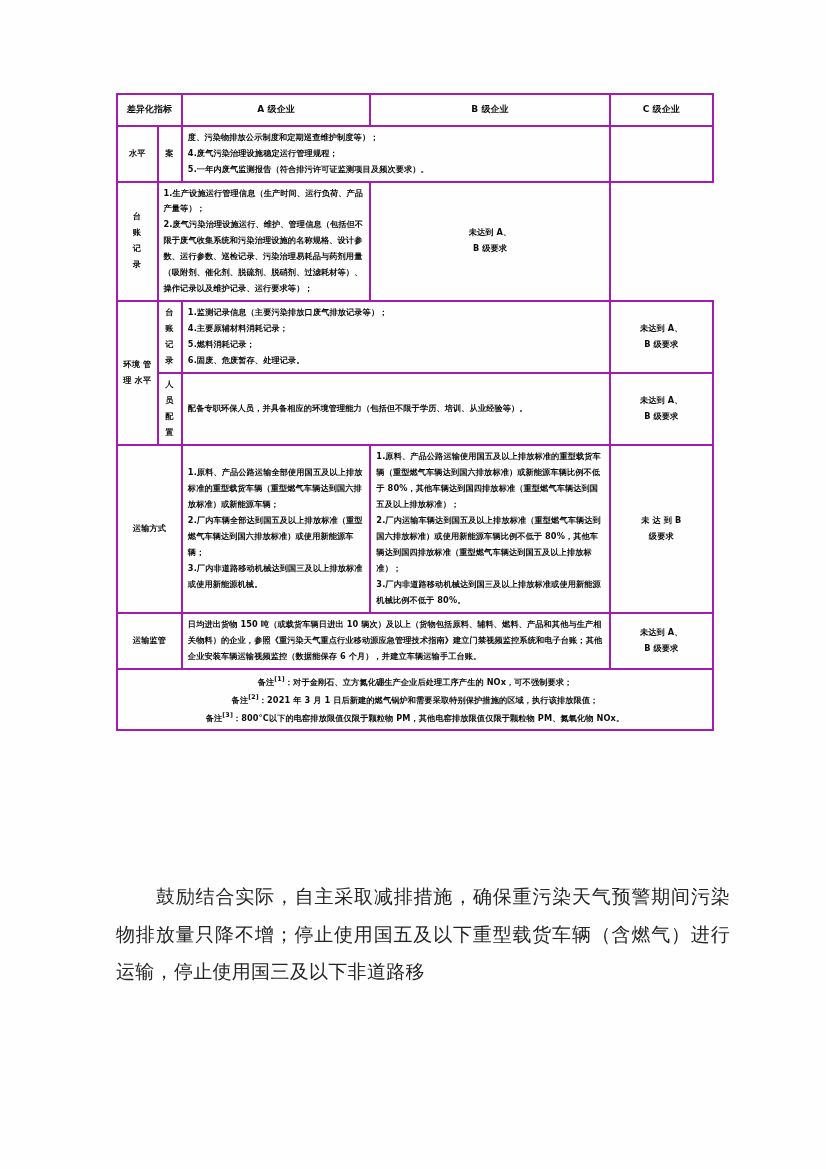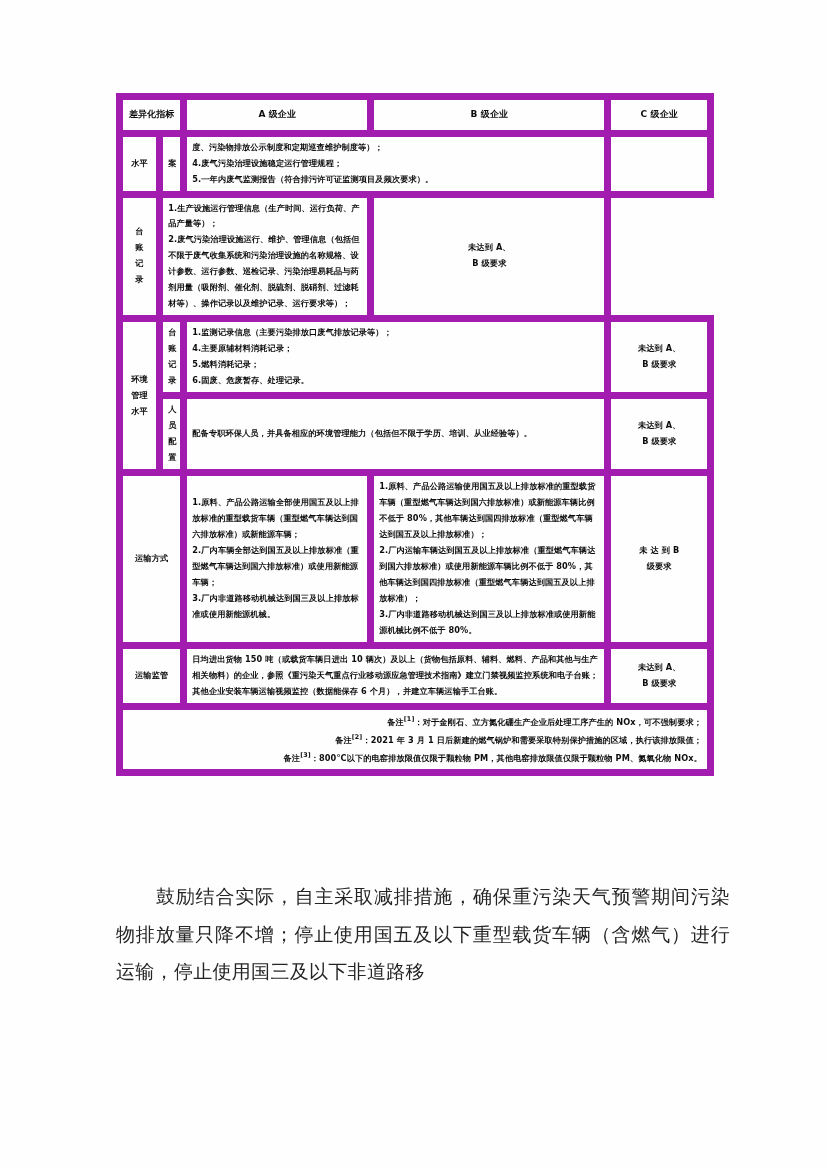--- a/index.html
+++ b/index.html
@@ -31,21 +31,21 @@
     top: 93px;
     width: 598px;
   }
   table.spec {
     border-collapse: collapse;
     width: 598px;
     table-layout: fixed;
     font-family: "DejaVu Sans", "Liberation Sans", sans-serif;
   }
   table.spec td, table.spec th {
-    border: 7px solid #a21caf;
+    border: 2px solid #a21caf;
     vertical-align: middle;
     padding: 3px 5px;
     font-weight: bold;
     font-size: 8.2px;
     line-height: 1.95;
     color: #0d0d0d;
     letter-spacing: 0.1px;
   }
   table.spec th {
     text-align: center;
@@ -76,21 +76,21 @@
     vertical-align: middle;
   }
   td.body p { margin: 0; }
   td.grade {
     text-align: center;
     font-size: 8.4px;
     line-height: 2.2;
   }
   td.grade span { display: block; text-align: center; }
   td.note {
-    text-align: right;
+    text-align: center;
     font-size: 8px;
     line-height: 2.25;
     padding: 4px 6px;
   }
   td.note p { margin: 0; }
   sup.fn {
     font-size: 6.4px;
     vertical-align: super;
     font-weight: bold;
   }

